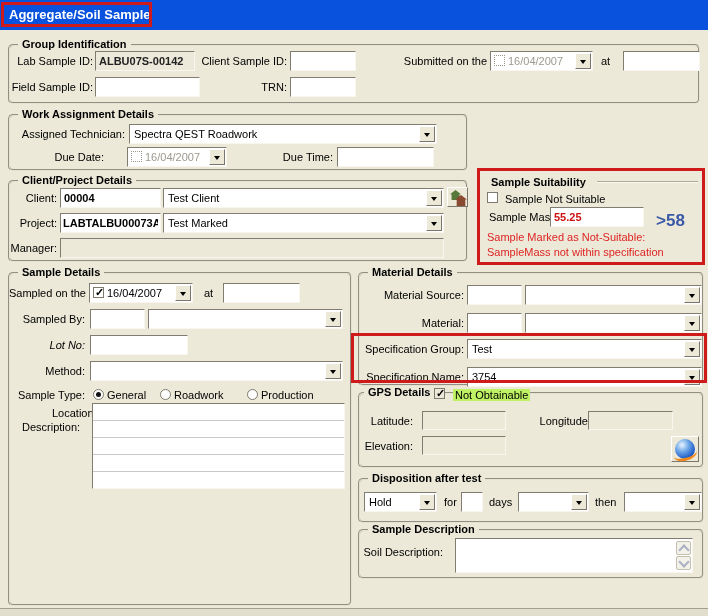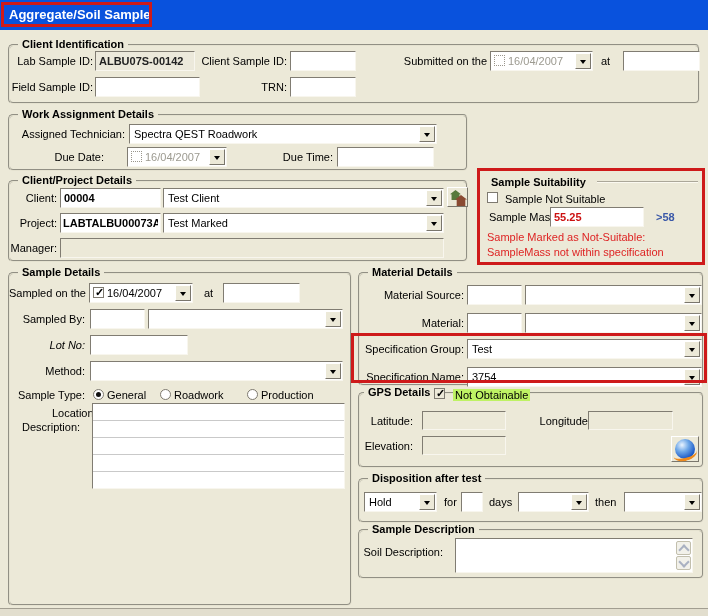--- a/index.html
+++ b/index.html
@@ -38,21 +38,21 @@
   .cb { position:absolute; width:11px; height:11px; box-sizing:border-box; background:#fff;
         border:1px solid #7E7A70; }
   .cb.dotted { border:1px dotted #9A968C; background:transparent; }
   .cb.checked::after { content:"\2713"; position:absolute; left:1px; top:-2px; font-size:11px; font-weight:bold; color:#000; }
   .radio { position:absolute; width:11px; height:11px; border-radius:50%; background:#fff;
            border:1px solid #7E7A70; box-sizing:border-box; }
   .radio.sel::after { content:""; position:absolute; left:2px; top:2px; width:5px; height:5px; border-radius:50%; background:#111; }
   
   .ann { position:absolute; border:3px solid #CE1A1A; box-sizing:border-box; pointer-events:none; }
   .warn { position:absolute; color:#DE2424; font-size:11px; white-space:nowrap; }
-  .limit { position:absolute; color:#3A58A8; font-weight:bold; font-size:11px; }
+  .limit { position:absolute; color:#3A58A8; font-weight:bold; font-size:17px; }
   
   .lined { position:absolute; box-sizing:border-box; background:#fff;
            border:1px solid; border-color:#807C72 #F8F6EE #F8F6EE #807C72;
            background-image:repeating-linear-gradient(to bottom, #fff 0px, #fff 16px, #C9C9C9 16px, #C9C9C9 17px); }
   
   .sdesc-box { position:absolute; box-sizing:border-box; background:#fff;
                border:1px solid; border-color:#807C72 #F8F6EE #F8F6EE #807C72; }
   .scrollbtn { position:absolute; width:15px; height:14px; background:#F2F1EA; border:1px solid #C2BFAD;
                border-radius:2px; box-sizing:border-box; display:flex; align-items:center; justify-content:center; }
   .chev { width:6px; height:6px; border-left:2px solid #A9B1C2; border-top:2px solid #A9B1C2; }
@@ -70,21 +70,21 @@
             border-radius:50%; transform:rotate(-14deg); }
 </style>
 </head>
 <body>
 
 <div class="titlebar"></div>
 <span class="title-text">Aggregate/Soil Sample</span>
 <div class="bottom-strip"></div>
 
 <div class="grp" style="left:8px;top:44px;width:692px;height:60px;"></div>
-<span class="gt" style="left:18px;top:38px;">Client Identification</span>
+<span class="gt" style="left:18px;top:38px;">Group Identification</span>
 
 <div class="grp" style="left:8px;top:114px;width:460px;height:57px;"></div>
 <span class="gt" style="left:18px;top:108px;">Work Assignment Details</span>
 
 <div class="grp" style="left:8px;top:180px;width:460px;height:82px;"></div>
 <span class="gt" style="left:18px;top:174px;">Client/Project Details</span>
 
 <div class="grp" style="left:8px;top:272px;width:344px;height:334px;"></div>
 <span class="gt" style="left:18px;top:266px;">Sample Details</span>
 

